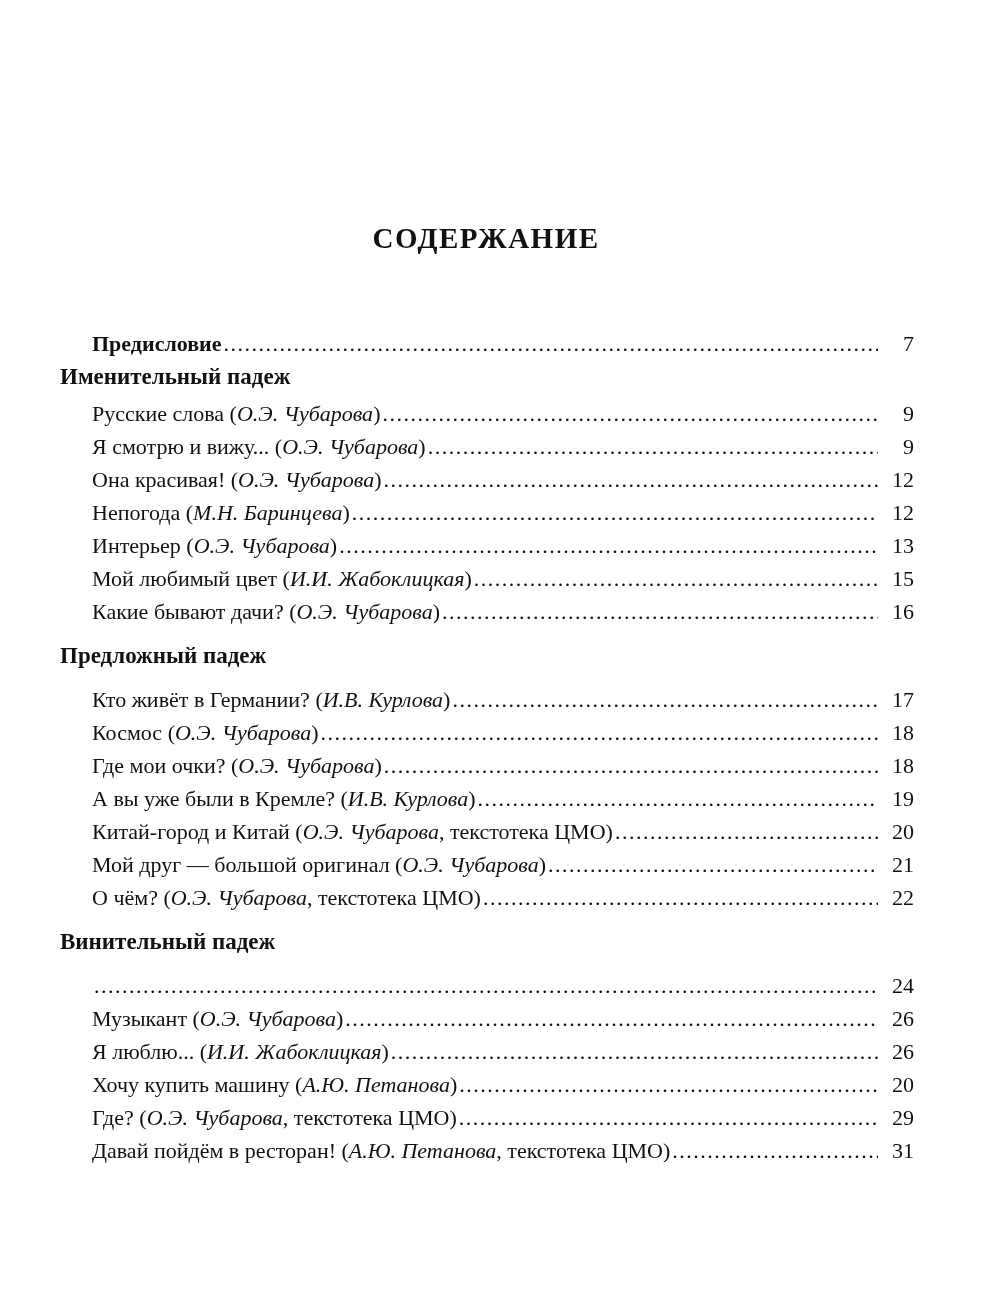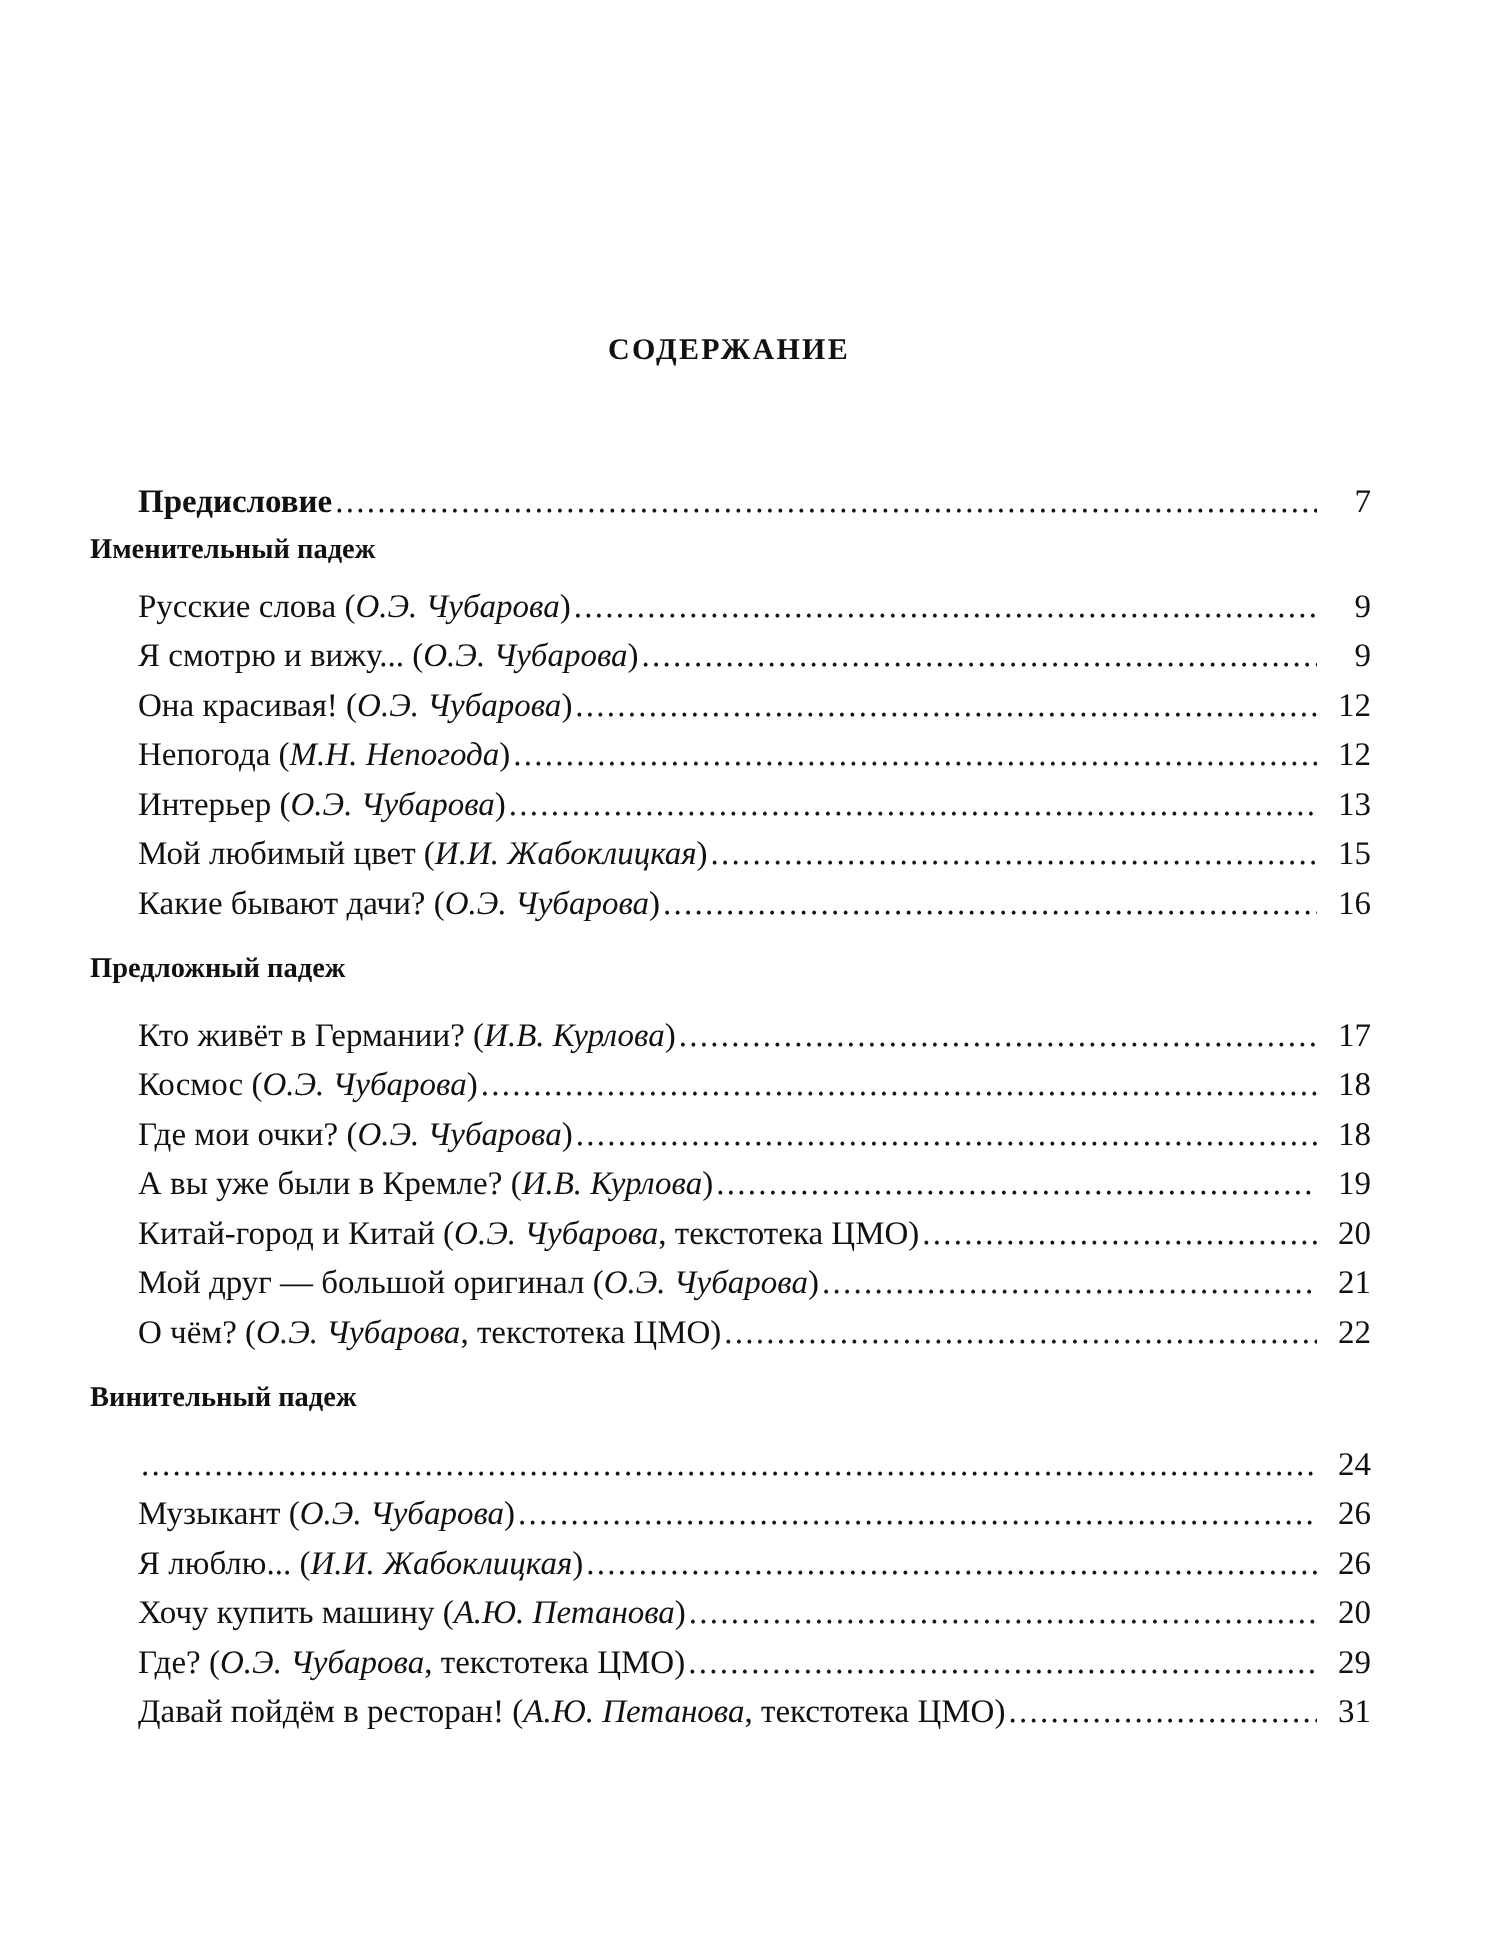--- a/index.html
+++ b/index.html
@@ -9,21 +9,21 @@
     font-family: "Liberation Serif", "DejaVu Serif", serif;
     color: #111111;
     position: relative;
     overflow: hidden;
   }
   .doc-page { width: 1000px; height: 1300px; position: relative; background: #ffffff; }
 
   .title {
     margin: 222px 88px 0 60px;
     text-align: center;
-    font-size: 20px;
+    font-size: 29px;
     font-weight: bold;
     letter-spacing: 1.5px;
   }
 
   .toc {
     margin: 72px 86px 13px 92px; 
     font-size: 22px;
   }
 
   .row {
@@ -49,21 +49,21 @@
     letter-spacing: 1.5px;
   }
 
   .pnum {
     flex: 0 0 auto;
     min-width: 30px;
     text-align: right;
   }
 
   .section-heading {
-    font-size: 19px;
+    font-size: 23px;
     font-weight: bold;
     line-height: 33px;
     margin-left: -32px; 
     margin-top: 11px;
     margin-bottom: 11px;
   }
   .section:first-child .section-heading {
     margin-top: 0;
     margin-bottom: 4px;
   }
@@ -100,21 +100,21 @@
   </div>
 
 
   <div class="row entry">
     <span class="label"><span class="pre">Она красивая! (</span><i class="author">О.Э. Чубарова</i><span class="post">)</span></span>
     <span class="dots"></span>
     <span class="pnum">12</span>
   </div>
 
   <div class="row entry">
-    <span class="label"><span class="pre">Непогода (</span><i class="author">М.Н. Непогода</i><span class="post">)</span></span>
+    <span class="label"><span class="pre">Непогода (</span><i class="author">М.Н. Баринцева</i><span class="post">)</span></span>
     <span class="dots"></span>
     <span class="pnum">12</span>
   </div>
 
   <div class="row entry">
     <span class="label"><span class="pre">Интерьер (</span><i class="author">О.Э. Чубарова</i><span class="post">)</span></span>
     <span class="dots"></span>
     <span class="pnum">13</span>
   </div>
 

